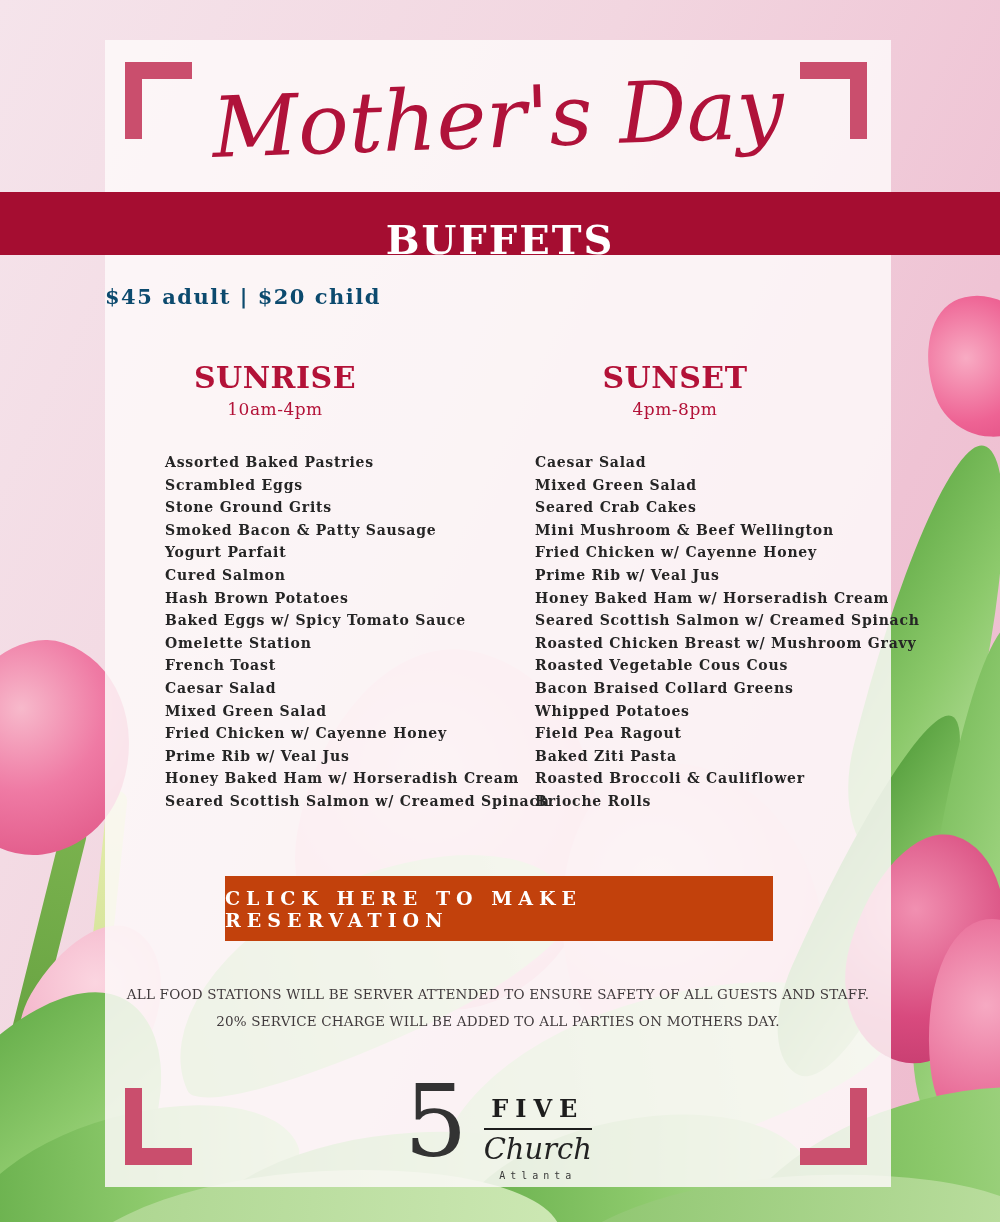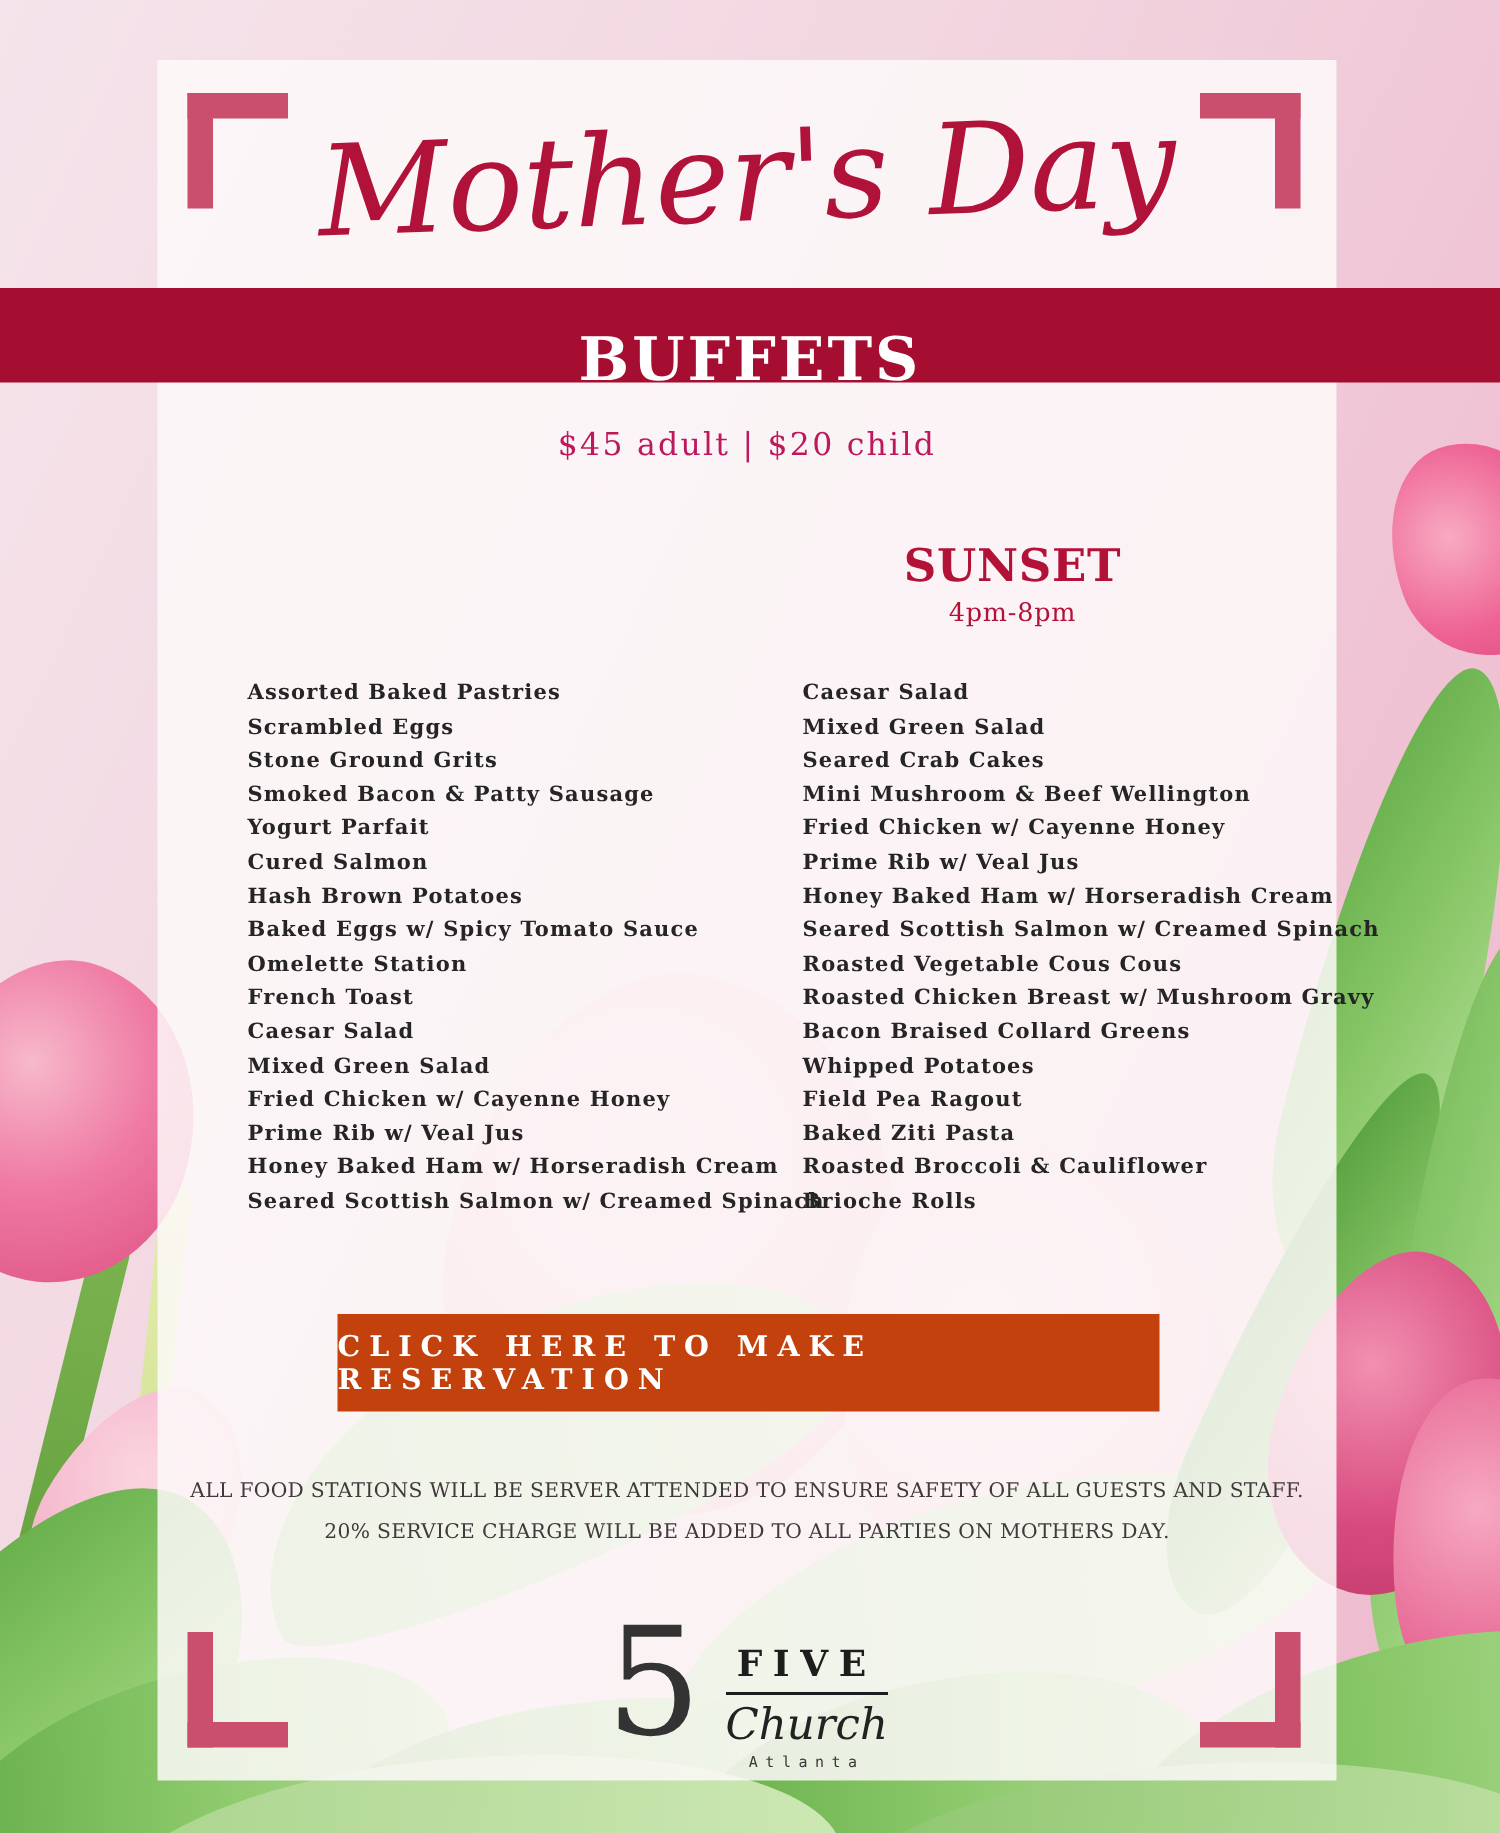--- a/index.html
+++ b/index.html
@@ -69,22 +69,22 @@
   .bracket.br{left:800px;top:1088px;border-bottom:17px solid #ca4e6d;border-right:17px solid #ca4e6d;}
 
   
   .script-title{position:absolute;left:105px;top:58px;width:786px;z-index:5;
     text-align:center;font-style:italic;font-size:84px;line-height:120px;
     color:#b0123a;font-family:"DejaVu Serif",serif;transform:rotate(-2deg);}
   .banner{position:absolute;left:0;top:192px;width:1000px;height:63px;z-index:3;
     background:#a50d31;display:flex;align-items:center;justify-content:center;}
   .banner-label{color:#ffffff;font-size:40px;font-weight:bold;letter-spacing:2px;
     font-family:"DejaVu Serif",serif;margin-top:32px;}
-  .price-line{position:absolute;left:105px;top:284px;width:786px;z-index:5;text-align:center;
-    color:#be185d;font-size:21px;font-weight:normal;letter-spacing:1.5px;}
+  .price-line{position:absolute;left:105px;top:284px;width:786px;z-index:5;text-align:left;
+    color:#0c4a6e;font-size:21px;font-weight:bold;letter-spacing:1.5px;}
 
   .col-header{position:absolute;z-index:5;width:340px;text-align:center;color:#b31238;}
   .col-header .col-name{font-size:30px;font-weight:bold;letter-spacing:0.5px;line-height:36px;}
   .col-header .col-hours{font-size:17px;line-height:26px;letter-spacing:0.5px;}
   .col-header.c1{left:105px;top:360px;}
   .col-header.c2{left:505px;top:360px;}
 
   .menu-list{position:absolute;z-index:5;top:451px;width:360px;}
   .menu-list.c1{left:153px;}
   .menu-list.c2{left:523px;}
@@ -144,20 +144,24 @@
   <div class="bracket tr"></div>
   <div class="bracket bl"></div>
   <div class="bracket br"></div>
 
   <div class="script-title">Mother's Day</div>
   <div class="banner">
     <span class="banner-label">BUFFETS</span>
   </div>
   <div class="price-line">$45 adult | $20 child</div>
 
+  <div class="col-header c1">
+    <div class="col-name">SUNRISE</div>
+    <div class="col-hours">10am-4pm</div>
+  </div>
   <div class="col-header c2">
     <div class="col-name">SUNSET</div>
     <div class="col-hours">4pm-8pm</div>
   </div>
 
   <div class="menu-list c1">
       <div class="menu-item">Assorted Baked Pastries</div>
       <div class="menu-item">Scrambled Eggs</div>
       <div class="menu-item">Stone Ground Grits</div>
       <div class="menu-item">Smoked Bacon &amp; Patty Sausage</div>
@@ -176,22 +180,22 @@
     </div>
   <div class="menu-list c2">
       <div class="menu-item">Caesar Salad</div>
       <div class="menu-item">Mixed Green Salad</div>
       <div class="menu-item">Seared Crab Cakes</div>
       <div class="menu-item">Mini Mushroom &amp; Beef Wellington</div>
       <div class="menu-item">Fried Chicken w/ Cayenne Honey</div>
       <div class="menu-item">Prime Rib w/ Veal Jus</div>
       <div class="menu-item">Honey Baked Ham w/ Horseradish Cream</div>
       <div class="menu-item">Seared Scottish Salmon w/ Creamed Spinach</div>
+      <div class="menu-item">Roasted Chicken Breast w/ Mushroom Gravy</div>
       <div class="menu-item">Roasted Vegetable Cous Cous</div>
-      <div class="menu-item">Roasted Chicken Breast w/ Mushroom Gravy</div>
       <div class="menu-item">Bacon Braised Collard Greens</div>
       <div class="menu-item">Whipped Potatoes</div>
       <div class="menu-item">Field Pea Ragout</div>
       <div class="menu-item">Baked Ziti Pasta</div>
       <div class="menu-item">Roasted Broccoli &amp; Cauliflower</div>
       <div class="menu-item">Brioche Rolls</div>
     </div>
 
   <div class="reserve-btn" role="button">
     <span>CLICK HERE TO MAKE RESERVATION</span>

